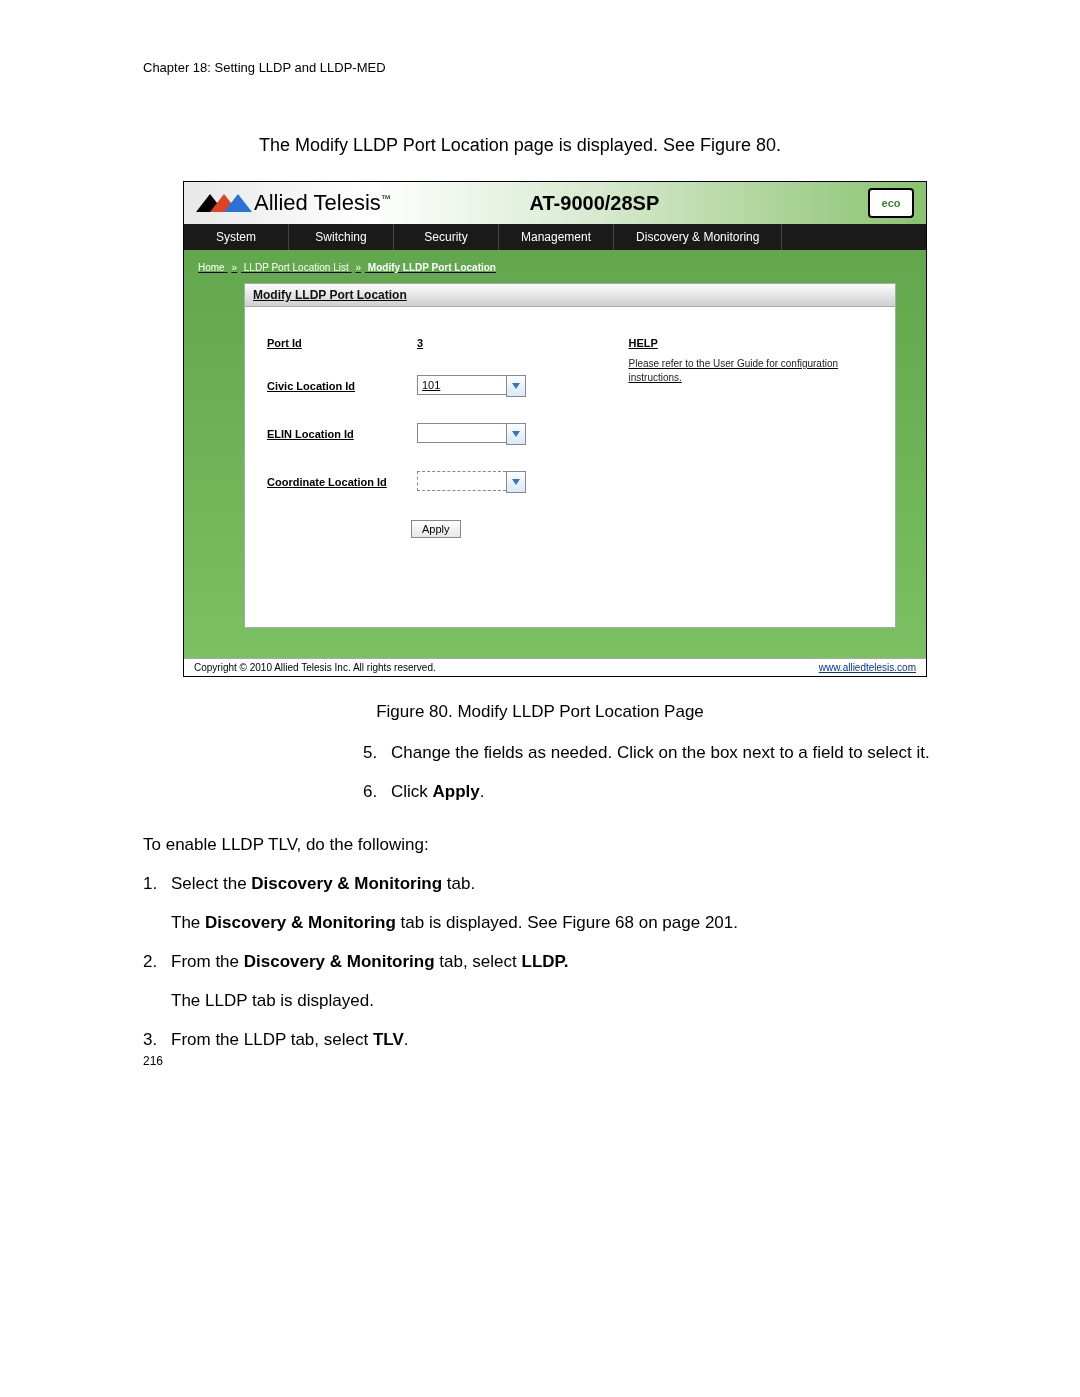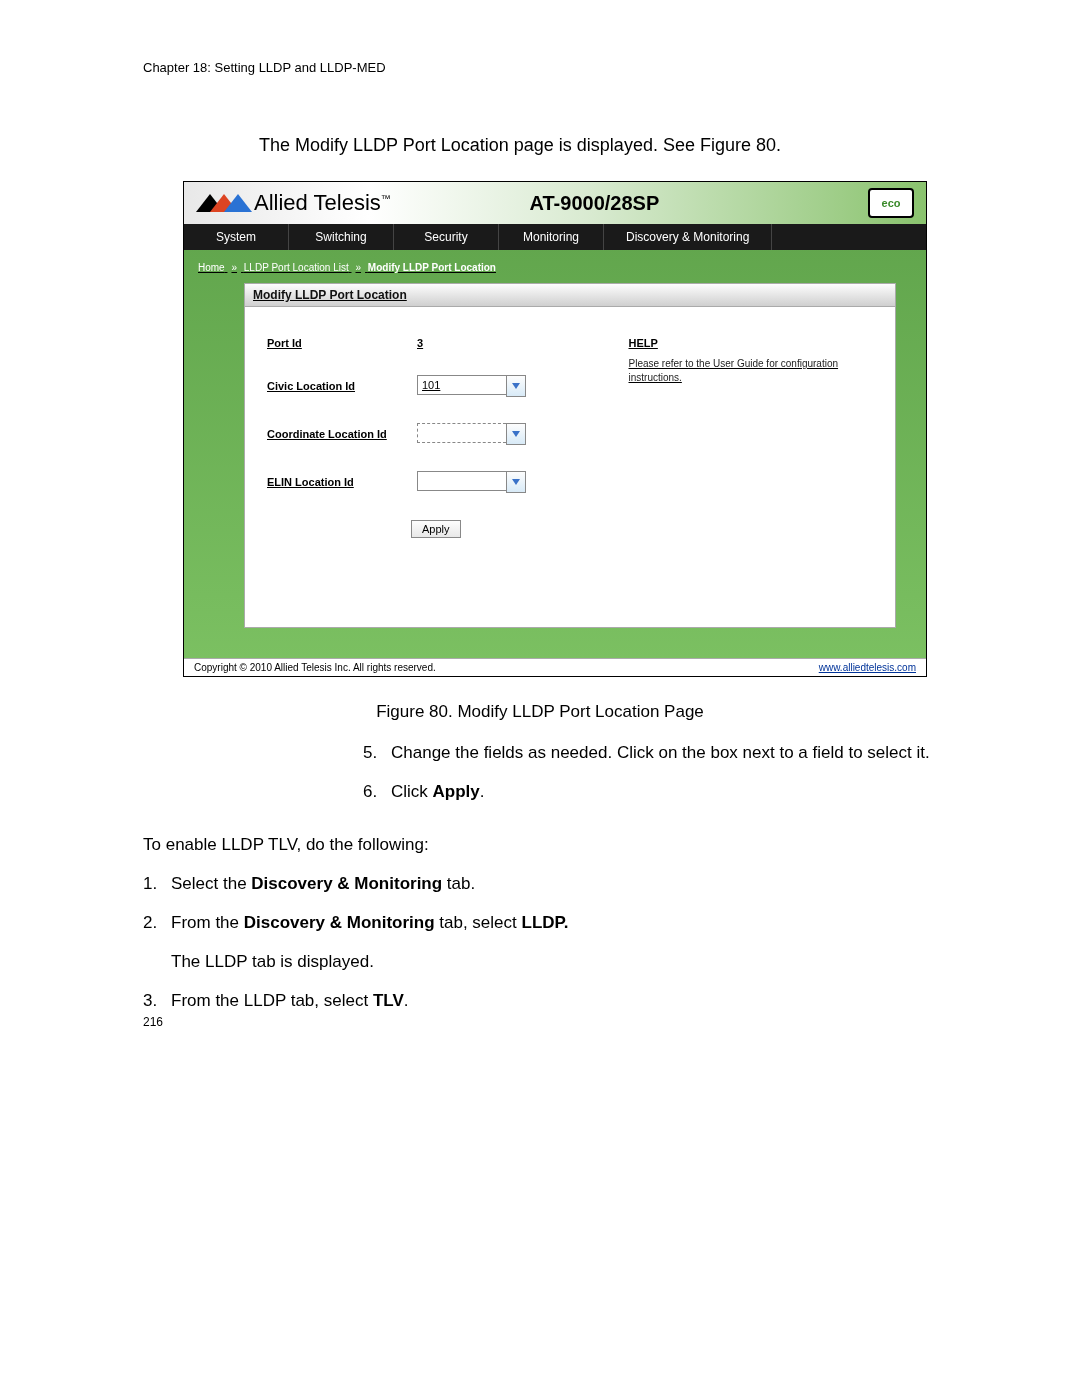--- a/index.html
+++ b/index.html
@@ -241,21 +241,21 @@
       <div class="model">AT-9000/28SP</div>
       <div class="eco-badge">
           <span>eco</span>
         </div>
     </div>
 
     <div class="nav-bar">
       <div class="nav-item">System</div>
       <div class="nav-item">Switching</div>
       <div class="nav-item">Security</div>
-      <div class="nav-item">Monitoring</div>
+      <div class="nav-item">Management</div>
       <div class="nav-item">Discovery &amp; Monitoring</div>
     </div>
 
     <div class="green-body">
       <div class="breadcrumb">
         <span>Home</span>
         <span class="sep">»</span>
         <span>LLDP Port Location List</span>
         <span class="sep">»</span>
         <span class="current">Modify LLDP Port Location</span>
@@ -274,41 +274,41 @@
               <div class="combo">
                 <input type="text" value="101" style="">
                 <div class="drop-btn">
                   <svg width="8" height="6">
                       <polygon points="0,0 8,0 4,6" fill="#3a72c8"></polygon>
                     </svg>
                 </div>
               </div>
             </div>
             <div class="form-row">
+              <div class="form-label">ELIN Location Id</div>
+              <div class="combo">
+                <input type="text" value="" style="">
+                <div class="drop-btn">
+                  <svg width="8" height="6">
+                      <polygon points="0,0 8,0 4,6" fill="#3a72c8"></polygon>
+                    </svg>
+                </div>
+              </div>
+            </div>
+            <div class="form-row">
               <div class="form-label">Coordinate Location Id</div>
               <div class="combo dashed">
                 <input type="text" value="" style="">
                 <div class="drop-btn">
                   <svg width="8" height="6">
                       <polygon points="0,0 8,0 4,6" fill="#3a72c8"></polygon>
                     </svg>
                 </div>
               </div>
             </div>
-            <div class="form-row">
-              <div class="form-label">ELIN Location Id</div>
-              <div class="combo">
-                <input type="text" value="" style="">
-                <div class="drop-btn">
-                  <svg width="8" height="6">
-                      <polygon points="0,0 8,0 4,6" fill="#3a72c8"></polygon>
-                    </svg>
-                </div>
-              </div>
-            </div>
             <div class="apply-row">
               <button class="apply-btn">Apply</button>
             </div>
           </div>
           <div class="help-col">
             <div class="help-title">HELP</div>
             <div class="help-text">Please refer to the User Guide for configuration instructions.</div>
           </div>
         </div>
       </div>
@@ -338,20 +338,23 @@
   <div class="two-col-section">
     <div class="content-block" style="margin-left:0; flex:1;">
       <div style="margin-bottom:16px;">To enable LLDP TLV, do the following:</div>
 
       <div class="num-item">
         <div class="num">1.</div>
         <div class="body">
           <span>Select the </span><b>Discovery &amp; Monitoring</b><span> tab.</span>
         </div>
       </div>
+      <div class="sub-p">
+        <span>The </span><b>Discovery &amp; Monitoring</b><span> tab is displayed. See Figure 68 on page 201.</span>
+      </div>
 
       <div class="num-item" style="margin-top:16px;">
         <div class="num">2.</div>
         <div class="body">
           <span>From the </span><b>Discovery &amp; Monitoring</b><span> tab, select </span><b>LLDP.</b>
         </div>
       </div>
       <div class="sub-p">The LLDP tab is displayed.</div>
 
       <div class="num-item" style="margin-top:16px;">

